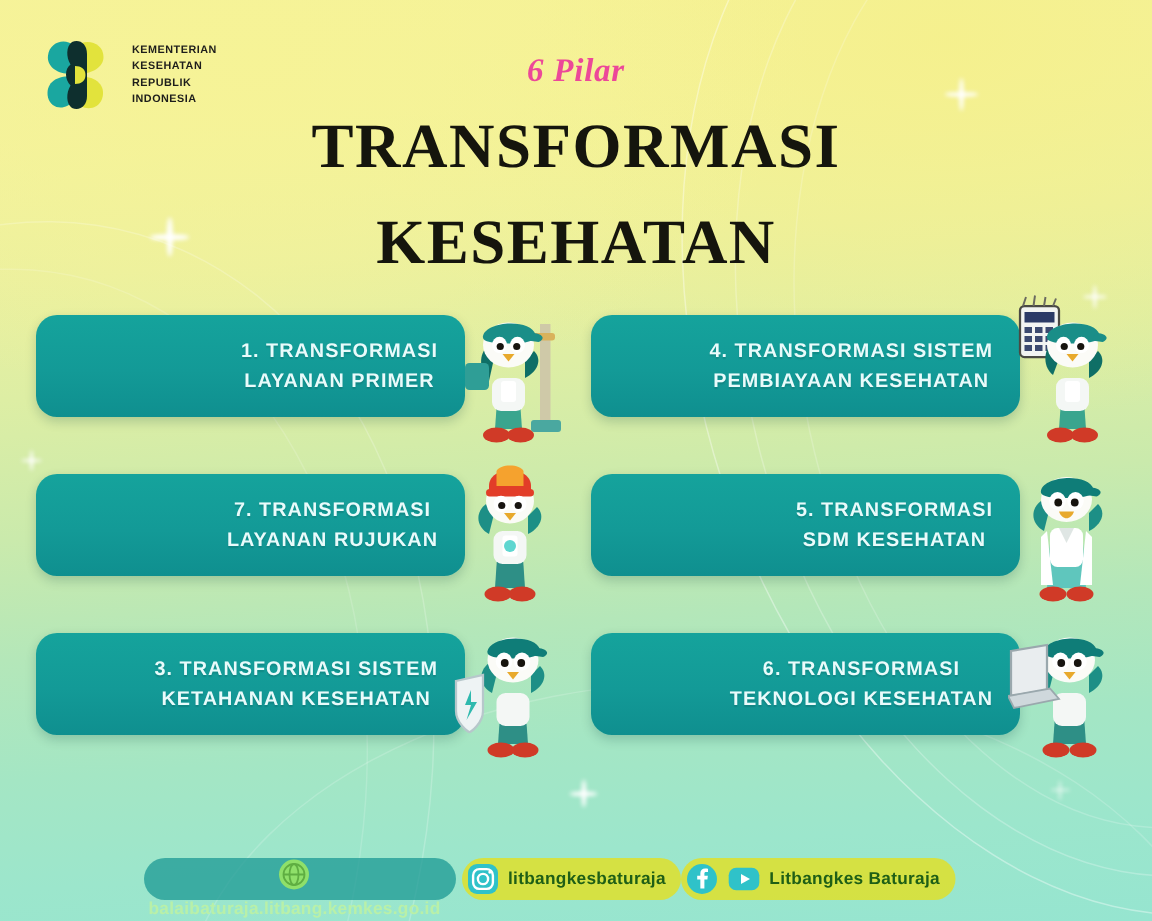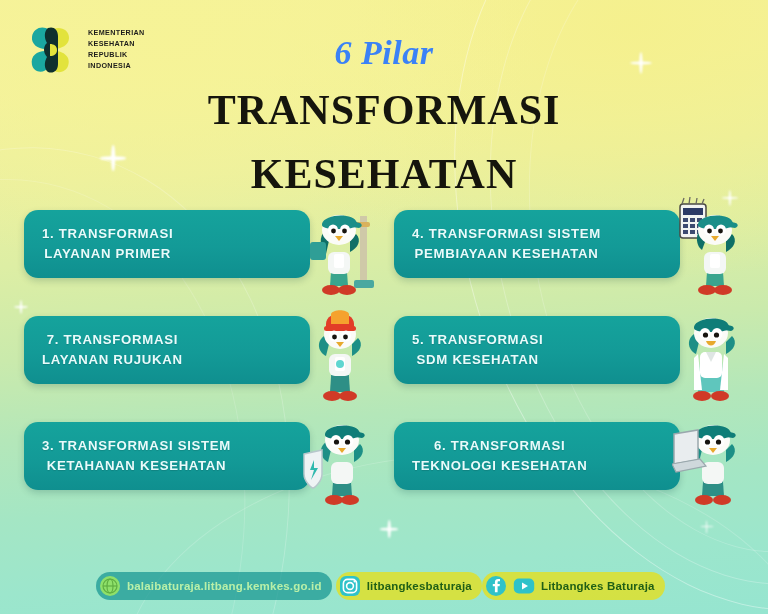--- a/index.html
+++ b/index.html
@@ -47,42 +47,42 @@
 
   
   .logo-block { position:absolute; left:24px; top:24px; display:flex; align-items:center; gap:8px; }
   .logo-mark { width:56px; height:52px; position:relative; }
   .logo-text { font-size:7.2px; font-weight:bold; letter-spacing:0.35px; line-height:1.5; color:#1d1d1b; }
 
   .title-wrap { position:absolute; left:0; right:0; top:34px; text-align:center; }
   .t-small {
     font-family:"Liberation Serif", serif;
     font-style:italic; font-weight:bold;
-    font-size:34px; color:#3b82f6; letter-spacing:0.5px;
+    font-size:22px; color:#ec4899; letter-spacing:0.5px;
   }
   .t-big {
     font-family:"Liberation Serif", serif;
     font-weight:bold; font-size:42px; color:#15150d;
     letter-spacing:1px; line-height:1.18; margin-top:14px;
   }
 
   
   .grid { position:absolute; left:0; top:196px; width:768px; }
   .row { position:relative; height:106px; }
   .cell { position:absolute; width:358px; height:106px; }
   .cell.left  { left:24px; }
   .cell.right { left:394px; }
 
   .pill {
     position:absolute; top:14px;
     height:68px;
     background:linear-gradient(180deg,#15a39c 0%,#139a97 55%,#0f8f8f 100%);
     border-radius:14px;
     box-shadow:0 3px 7px rgba(0,60,60,0.2);
-    display:flex; align-items:center; justify-content:flex-start;
+    display:flex; align-items:center; justify-content:flex-end;
     padding:0 18px;
   }
   .cell.left  .pill { left:0;  right:72px; }
   .cell.right .pill { left:0;  right:72px; }
 
   .pill-text {
     color:#e9fbfb; font-weight:bold;
     font-size:13.2px; letter-spacing:0.7px; line-height:1.55;
     text-align:center; white-space:pre-line;
     text-shadow:0 1px 1px rgba(0,0,0,0.13);
@@ -93,21 +93,21 @@
 
   
   .footer {
     position:absolute; left:96px; bottom:14px;
     display:flex; align-items:center; height:28px;
   }
   .fgroup {
     display:flex; align-items:center; height:28px;
     border-radius:14px; padding:0 10px 0 3px; gap:6px;
   }
-  .fgroup.web { background:rgba(22,150,146,0.72); }
+  .fgroup.web { background:rgba(22,150,146,0.72);flex-direction:column; }
   .fgroup.soc { background:rgba(228,224,32,0.80); }
   .fgroup.ig  { background:rgba(228,224,32,0.80); margin-left:4px; }
 
   .ficon { width:22px; height:22px; flex:none; }
   .flabel { font-size:11.5px; font-weight:bold; letter-spacing:0.2px; }
   .web .flabel { color:#b9f0a8; }
   .soc .flabel, .ig .flabel { color:#1f5f16; }
 </style>
 </head>
 <body>

